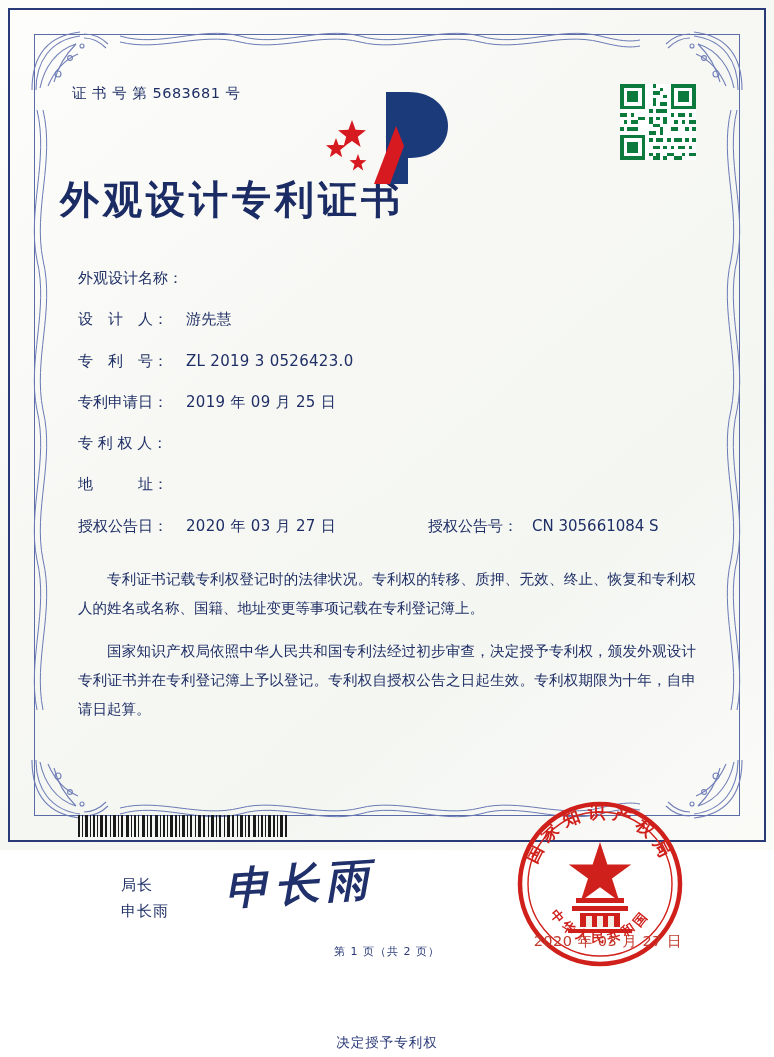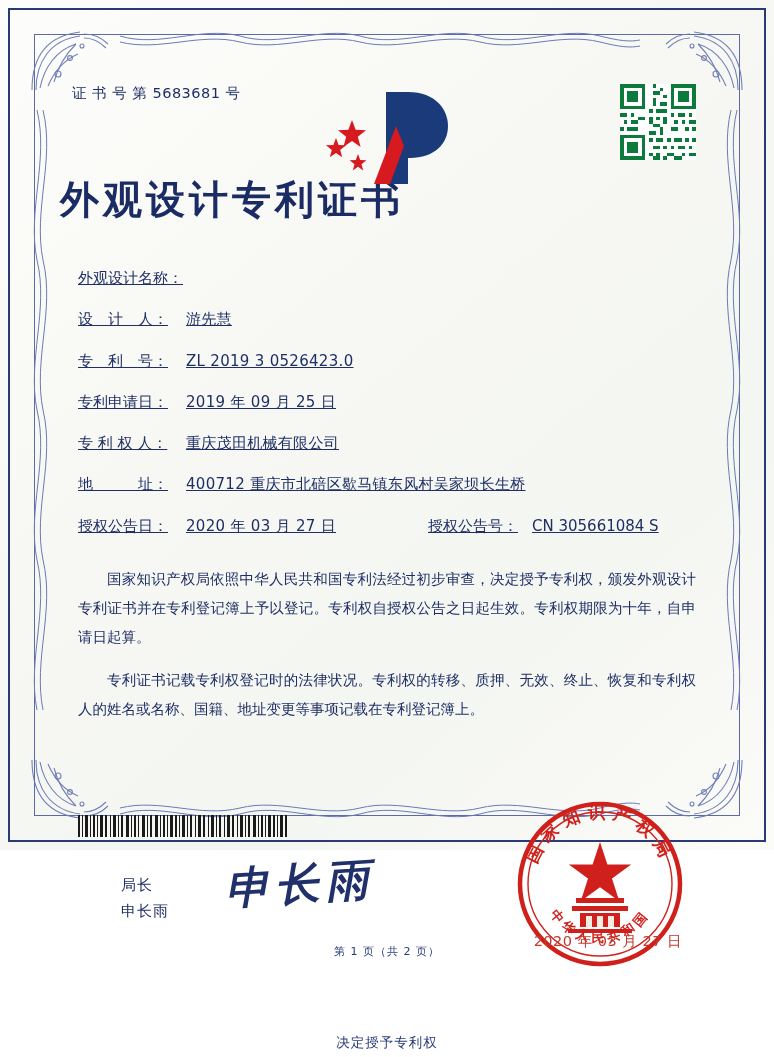--- a/index.html
+++ b/index.html
@@ -115,21 +115,20 @@
     margin-top: 42px;
     padding: 0 18px;
   }
   .field-row {
     display: flex;
     align-items: flex-start;
     font-size: 15px;
     line-height: 1.25;
     margin-bottom: 22.5px;
     color: #1f2f66;
-    text-decoration: underline;
   }
   .field-label {
     width: 108px;
     flex: 0 0 108px;
     white-space: pre;
     letter-spacing: 0px;
   }
   .field-value {
     flex: 1 1 auto;
     letter-spacing: .3px;
@@ -401,37 +400,35 @@
       <div class="field-row">
         <div class="field-label">专　利　号：</div>
         <div class="field-value">ZL 2019 3 0526423.0</div>
       </div>
       <div class="field-row">
         <div class="field-label">专利申请日：</div>
         <div class="field-value">2019 年 09 月 25 日</div>
       </div>
       <div class="field-row">
         <div class="field-label">专 利 权 人：</div>
-        <div class="field-value">重庆茂田机械有限公司</div>
       </div>
       <div class="field-row">
         <div class="field-label">地　　　址：</div>
-        <div class="field-value">400712 重庆市北碚区歇马镇东风村吴家坝长生桥</div>
       </div>
       <div class="field-row double">
         <div class="field-label">授权公告日：</div>
         <div class="field-value">2020 年 03 月 27 日</div>
         <div class="field-label2">授权公告号：</div>
         <div class="field-value2">CN 305661084 S</div>
       </div>
     </div>
 
     <div class="paragraphs">
+      <p>专利证书记载专利权登记时的法律状况。专利权的转移、质押、无效、终止、恢复和专利权人的姓名或名称、国籍、地址变更等事项记载在专利登记簿上。</p>
       <p>国家知识产权局依照中华人民共和国专利法经过初步审查，决定授予专利权，颁发外观设计专利证书并在专利登记簿上予以登记。专利权自授权公告之日起生效。专利权期限为十年，自申请日起算。</p>
-      <p>专利证书记载专利权登记时的法律状况。专利权的转移、质押、无效、终止、恢复和专利权人的姓名或名称、国籍、地址变更等事项记载在专利登记簿上。</p>
     </div>
   </div>
 
   <div class="barcode">
     <svg viewBox="0 0 212 22" width="212" height="22" shape-rendering="crispEdges">
       <g fill="#1a1a1a">
         <rect x="0" y="0" width="2" height="22"></rect>
           <rect x="4" y="0" width="1" height="22"></rect>
         <rect x="7" y="0" width="3" height="22"></rect>
           <rect x="12" y="0" width="1" height="22"></rect>

